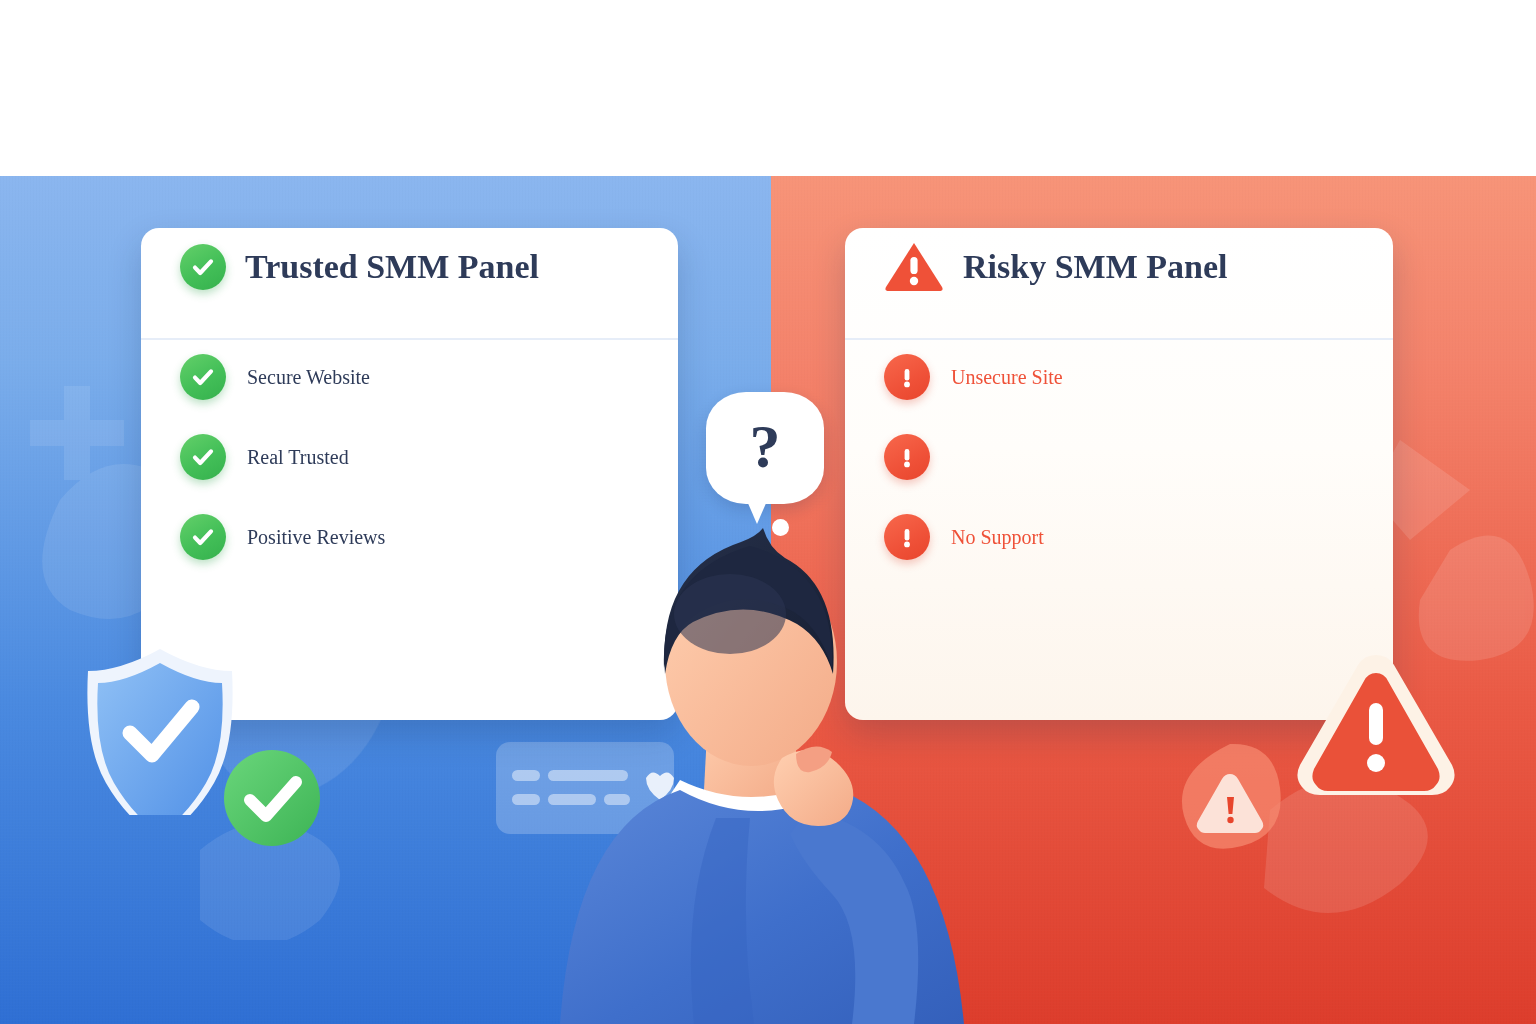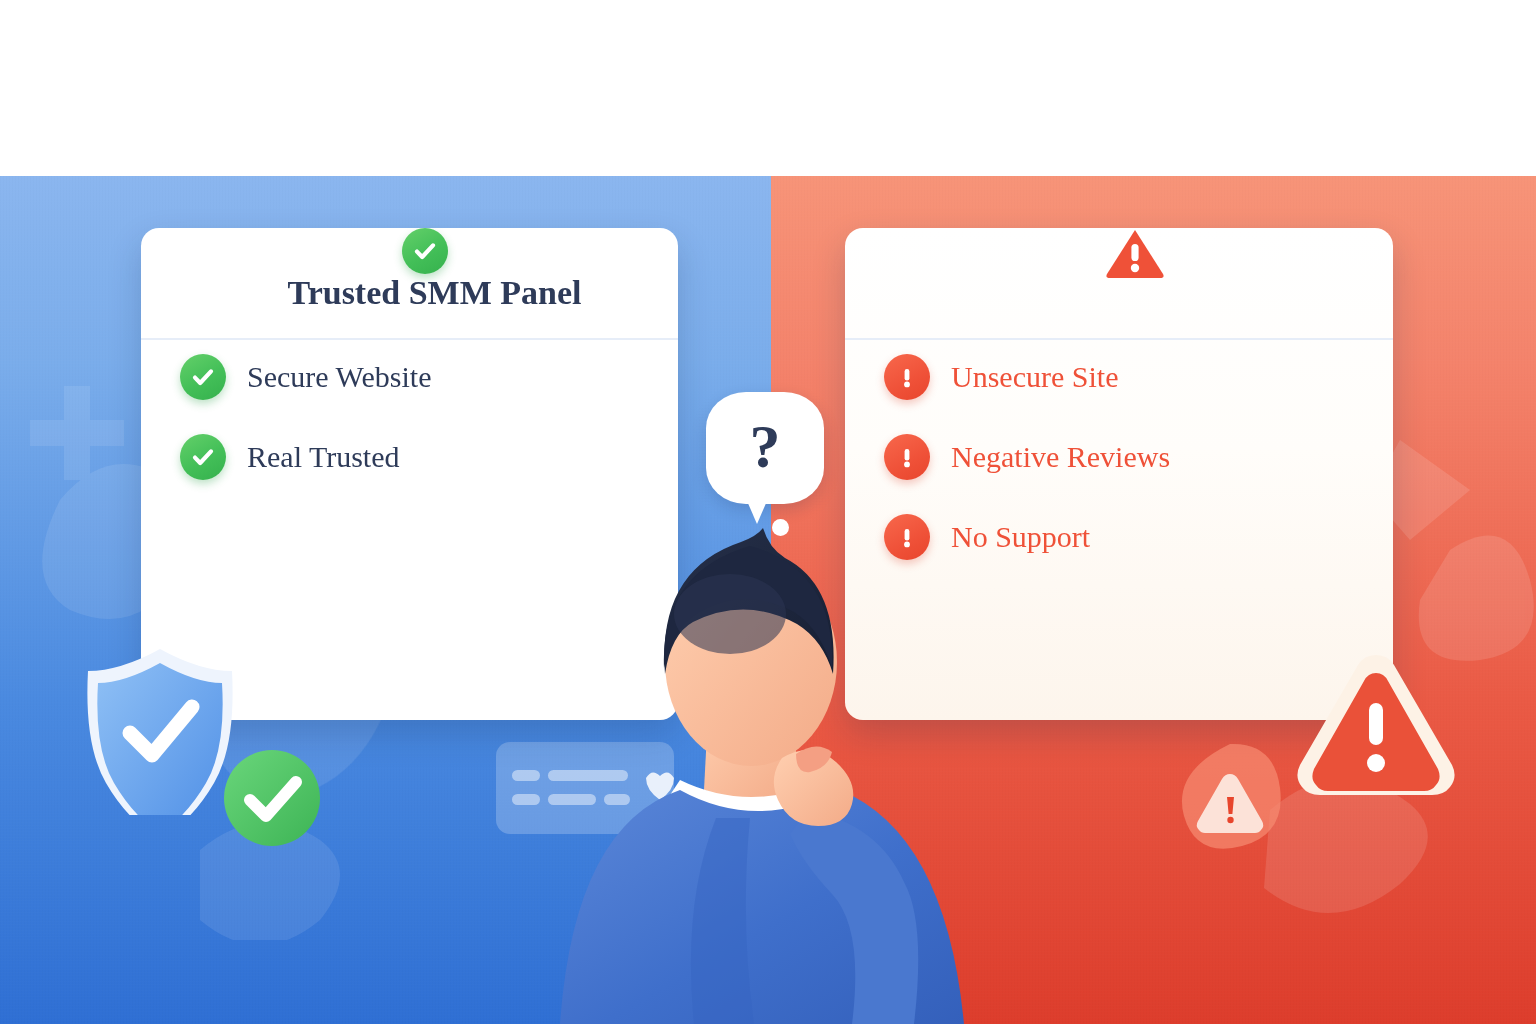--- a/index.html
+++ b/index.html
@@ -87,23 +87,22 @@
   .card-right {
     left: 845px; top: 228px;
     width: 548px; height: 492px;
     background: linear-gradient(180deg, #ffffff 0%, #fffdfa 45%, #fdf5ec 100%);
   }
   .card-head {
     position: relative;
     height: 78px;
     display: flex;
     align-items: center;
-    padding-left: 31px;
+    padding-left: 39px;
     box-sizing: border-box;
-    flex-direction: column;
   }
   .card-head-title {
     font-size: 34px;
     font-weight: bold;
     color: #2e3b59;
     margin-left: 19px;
     font-family: "Liberation Serif", serif;
     white-space: nowrap;
   }
   .card-divider {
@@ -117,21 +116,21 @@
     position: relative;
     padding: 31px 0 0 39px;
     z-index: 3;
   }
   .list-row {
     display: flex;
     align-items: center;
     height: 80px;
   }
   .list-label {
-    font-size: 30px;
+    font-size: 20px;
     margin-left: 21px;
     white-space: nowrap;
     font-family: "Liberation Serif", serif;
   }
   .label-good { color: #2e3b59; }
   .label-bad  { color: #ef5138; }
 
   
   .check-circle {
     width: 46px; height: 46px;
@@ -254,52 +253,60 @@
         <div class="list-label label-good">Secure Website</div>
       </div>
       <div class="list-row">
         <div class="check-circle">
           <svg width="28" height="28" viewBox="0 0 28 28">
             <path d="M6 14.6 L11.2 20 L22 8.4" stroke="#ffffff" stroke-width="4.2" fill="none" stroke-linecap="round" stroke-linejoin="round"></path>
           </svg>
         </div>
         <div class="list-label label-good">Real Trusted</div>
       </div>
+      <div class="list-row">
+        <div class="check-circle">
+          <svg width="28" height="28" viewBox="0 0 28 28">
+            <path d="M6 14.6 L11.2 20 L22 8.4" stroke="#ffffff" stroke-width="4.2" fill="none" stroke-linecap="round" stroke-linejoin="round"></path>
+          </svg>
+        </div>
+        <div class="list-label label-good">Positive Reviews</div>
+      </div>
     </div>
   </div>
 
   <div class="card card-right">
 
     <div class="card-head">
       <svg class="tri-warn" width="60" height="52" viewBox="0 0 60 52">
         <path d="M30 2 L58 46 Q60 50 55 50 L5 50 Q0 50 2 46 Z" fill="#ef5138"></path>
         <rect x="26.4" y="16" width="7.2" height="17" rx="3.6" fill="#ffffff"></rect>
         <circle cx="30" cy="40" r="4.2" fill="#ffffff"></circle>
       </svg>
+      <div class="card-head-title">Risky SMM Panel</div>
       <div class="card-divider"></div>
     </div>
 
     <div class="card-list">
       <div class="list-row">
         <div class="bang-circle">
           <svg width="28" height="28" viewBox="0 0 28 28">
             <rect x="11.6" y="6" width="4.8" height="11.6" rx="2.4" fill="#ffffff"></rect>
             <circle cx="14" cy="21.4" r="2.9" fill="#ffffff"></circle>
           </svg>
         </div>
         <div class="list-label label-bad">Unsecure Site</div>
       </div>
       <div class="list-row">
         <div class="bang-circle">
           <svg width="28" height="28" viewBox="0 0 28 28">
             <rect x="11.6" y="6" width="4.8" height="11.6" rx="2.4" fill="#ffffff"></rect>
             <circle cx="14" cy="21.4" r="2.9" fill="#ffffff"></circle>
           </svg>
         </div>
-        <div class="list-label label-bad">Negative Reviews</div>
       </div>
       <div class="list-row">
         <div class="bang-circle">
           <svg width="28" height="28" viewBox="0 0 28 28">
             <rect x="11.6" y="6" width="4.8" height="11.6" rx="2.4" fill="#ffffff"></rect>
             <circle cx="14" cy="21.4" r="2.9" fill="#ffffff"></circle>
           </svg>
         </div>
         <div class="list-label label-bad">No Support</div>
       </div>

